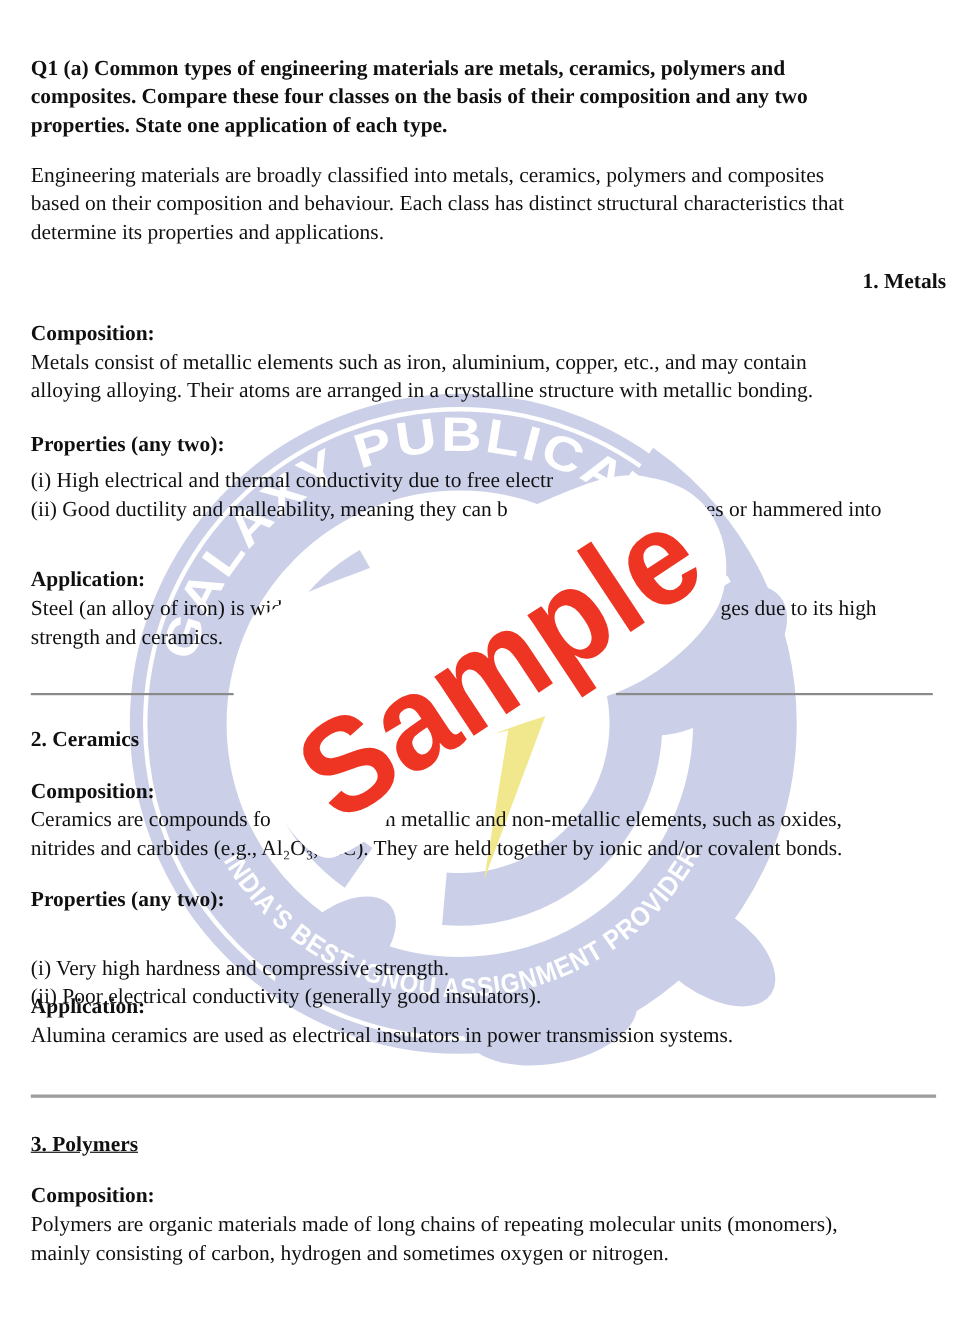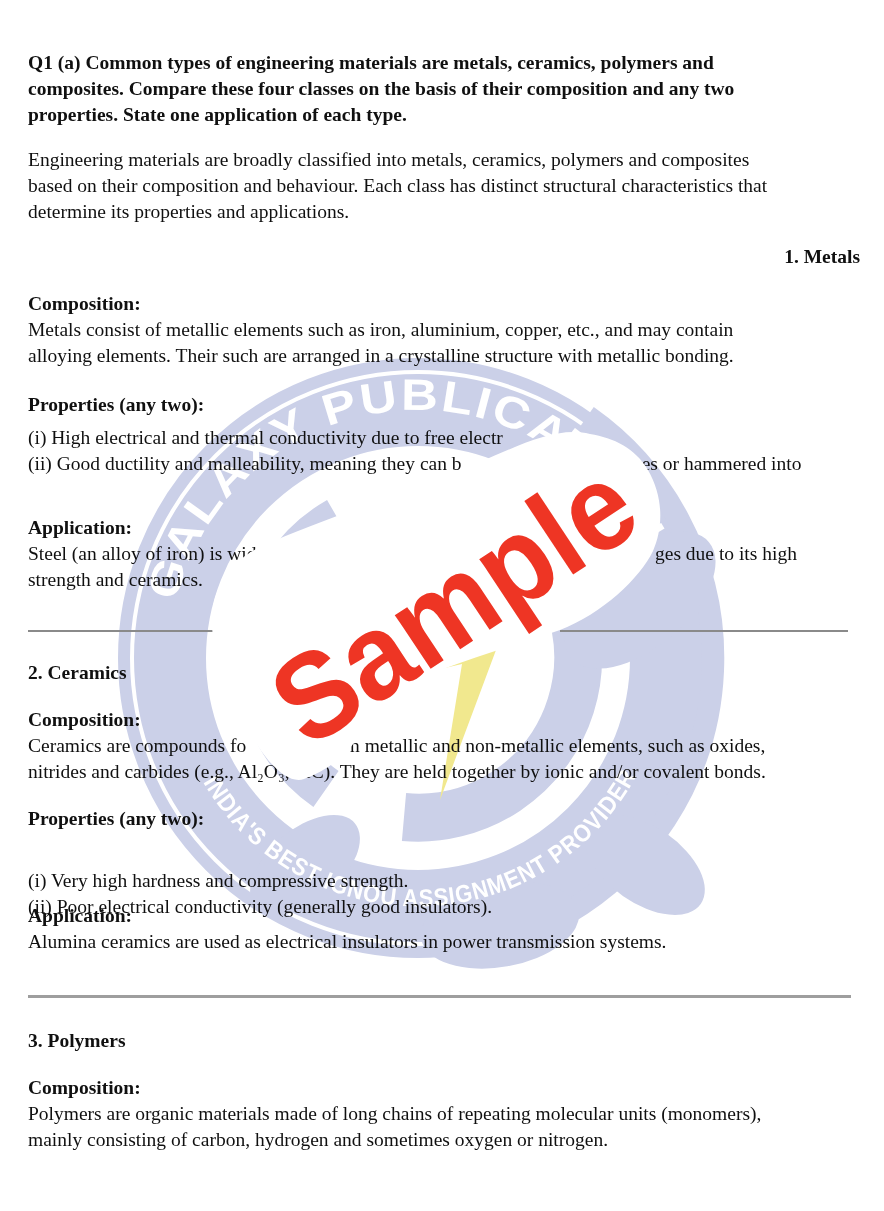--- a/index.html
+++ b/index.html
@@ -66,21 +66,21 @@
       <div class="line">determine its properties and applications.</div>
     </div>
     <div class="block bold" style="top: 244px; text-align: right;">
       <div class="line">1. Metals</div>
     </div>
     <div class="block bold" style="top: 291px;">
       <div class="line">Composition:</div>
     </div>
     <div class="block" style="top: 317px;">
       <div class="line">Metals consist of metallic elements such as iron, aluminium, copper, etc., and may contain</div>
-      <div class="line">alloying elements. Their such are arranged in a crystalline structure with metallic bonding.</div>
+      <div class="line">alloying alloying. Their atoms are arranged in a crystalline structure with metallic bonding.</div>
     </div>
     <div class="block bold" style="top: 392px;">
       <div class="line">Properties (any two):</div>
     </div>
     <div class="block" style="top: 394px; margin-top: 31px;">
       <div class="line">(i) High electrical and thermal conductivity due to free electr</div>
       <div class="line"><span>(ii) Good ductility and malleability, meaning they can b</span><span class="frag-right" style="left: 592px;">vires or hammered into</span></div>
     </div>
     <div class="block bold" style="top: 515px;">
       <div class="line">Application:</div>
@@ -105,21 +105,21 @@
     <div class="block" style="top: 832px; margin-top: 36px;">
       <div class="line">(i) Very high hardness and compressive strength.</div>
       <div class="line">(ii) Poor electrical conductivity (generally good insulators).</div>
     </div>
     <div class="block bold" style="top: 903px;">
       <div class="line">Application:</div>
     </div>
     <div class="block" style="top: 929px;">
       <div class="line">Alumina ceramics are used as electrical insulators in power transmission systems.</div>
     </div>
-    <div class="block bold" style="top: 1028px;">
+    <div class="block bold" style="top: 1028px; text-decoration: underline;">
       <div class="line">3. Polymers</div>
     </div>
     <div class="block bold" style="top: 1075px;">
       <div class="line">Composition:</div>
     </div>
     <div class="block" style="top: 1101px;">
       <div class="line">Polymers are organic materials made of long chains of repeating molecular units (monomers),</div>
       <div class="line">mainly consisting of carbon, hydrogen and sometimes oxygen or nitrogen.</div>
     </div>
     <div class="divider-seg" style="top: 630px; left: 28px; width: 187px; height: 2px; background: rgb(138, 138, 138);"></div>

